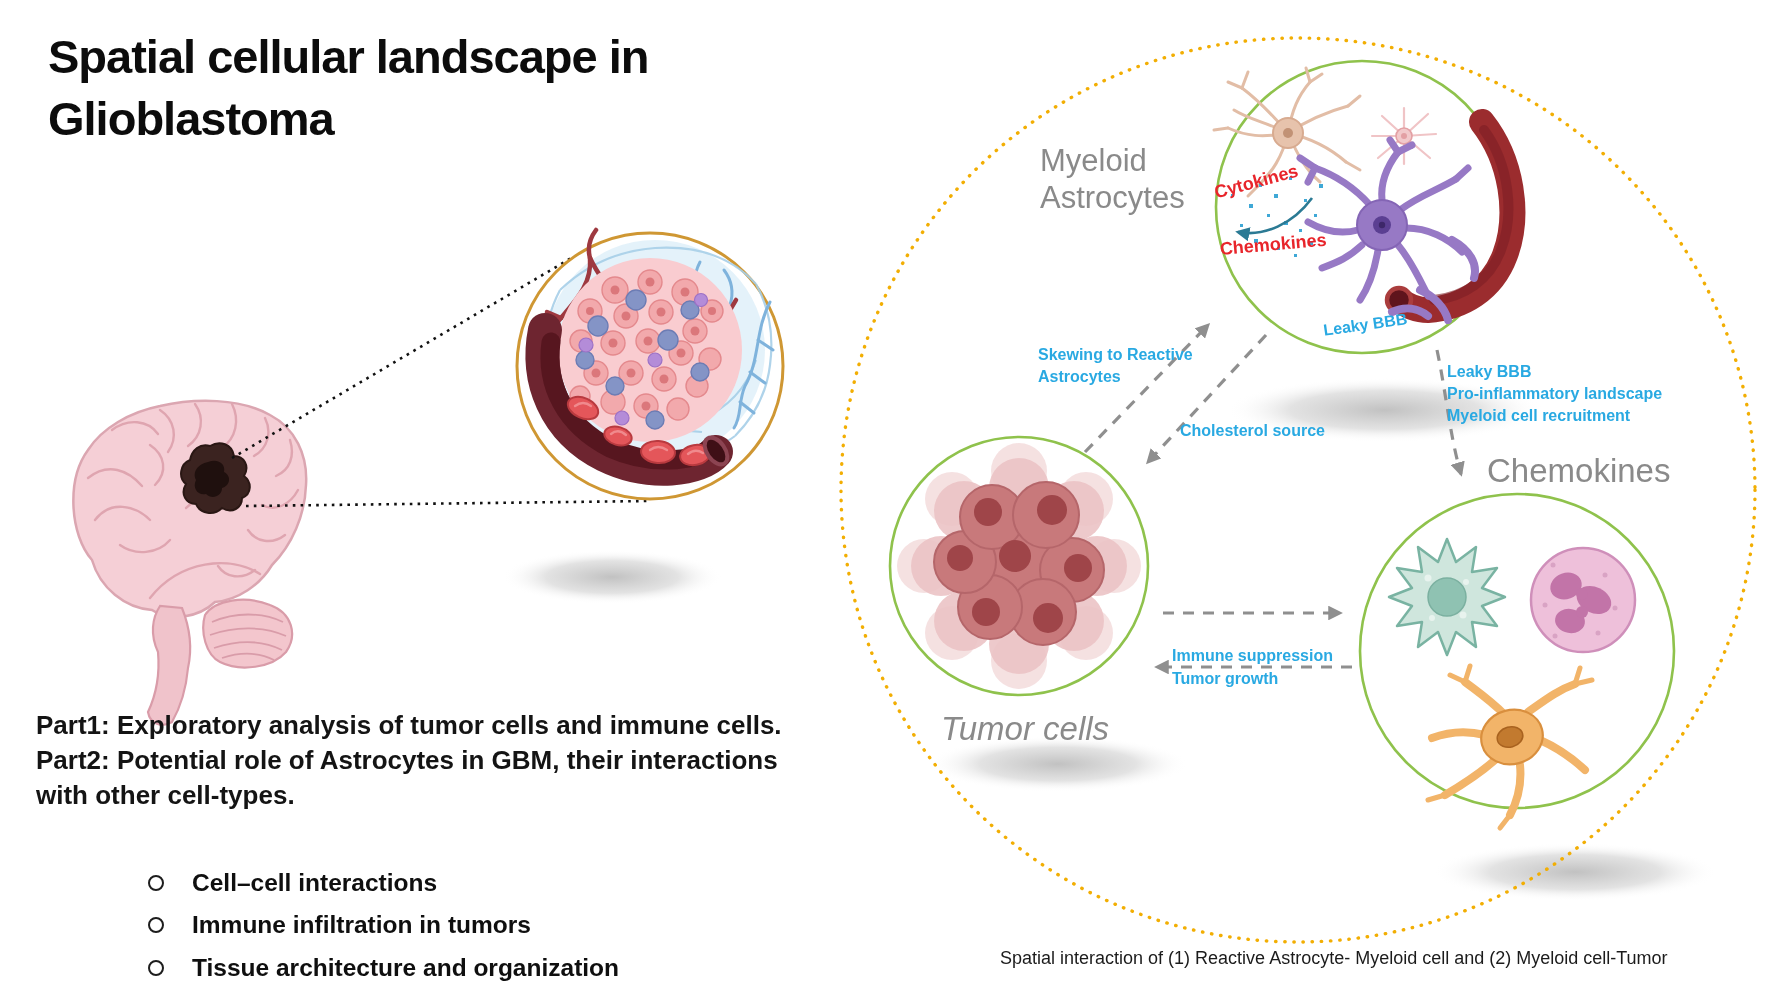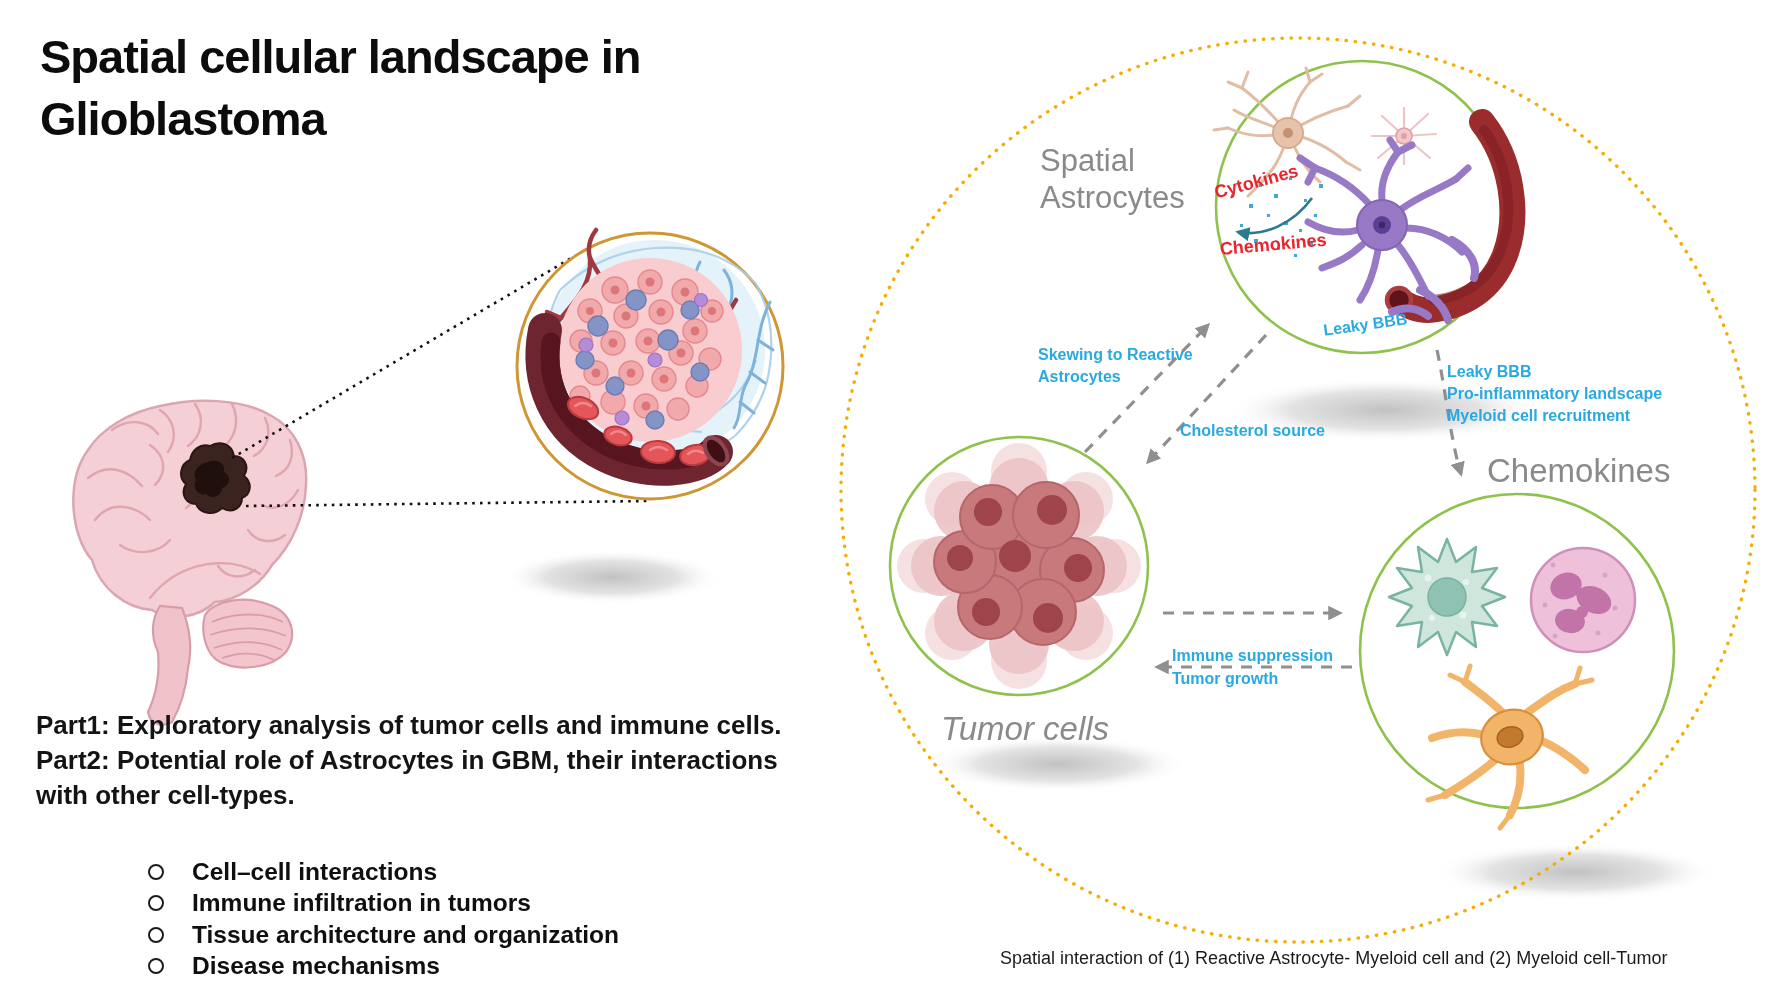--- a/index.html
+++ b/index.html
@@ -1,23 +1,23 @@
 <!DOCTYPE html>
 <html><head>
 <meta charset="utf-8">
 <style>
   html,body{margin:0;padding:0;background:#ffffff;}
   body{width:1778px;height:1000px;position:relative;overflow:hidden;
        font-family:"Liberation Sans",sans-serif;}
   .abs{position:absolute;}
-  .title{left:40px;top:26px;font-size:47px;font-weight:700;color:#0c0c0c;
+  .title{left:48px;top:26px;font-size:47px;font-weight:700;color:#0c0c0c;
          letter-spacing:-1px;line-height:62px;white-space:nowrap;}
   .intro{left:36px;top:708px;font-size:26px;color:#141414;line-height:35px;white-space:nowrap;font-weight:bold;}
   .bullets{left:148px;top:856px;}
-  .bullet-row{display:flex;align-items:center;height:31.5px;}
+  .bullet-row{display:flex;align-items:center;height:31.5px;margin-top:11px;}
   .bullet-marker{width:12px;height:12px;border:2.2px solid #1d1d1d;border-radius:50%;
                  margin-right:28px;flex:none;}
   .bullet-text{font-size:24.5px;font-weight:700;color:#0f0f0f;white-space:nowrap;}
   .gray-label{font-size:32px;color:#8a8a8a;line-height:38px;white-space:nowrap;}
   .blue-label{font-size:16px;font-weight:600;color:#29a9e2;line-height:22px;white-space:nowrap;}
   .red-label{font-size:18px;font-weight:700;color:#e8252b;white-space:nowrap;}
   .caption{left:1000px;top:948px;font-size:18px;color:#1b1b1b;white-space:nowrap;}
   svg{position:absolute;left:0;top:0;}
 </style>
 </head>
@@ -424,21 +424,21 @@
     <span class="bullet-marker"></span>
     <span class="bullet-text">Tissue architecture and organization</span>
   </div>
   <div class="bullet-row">
     <span class="bullet-marker"></span>
     <span class="bullet-text">Disease mechanisms</span>
   </div>
 </div>
 
 <div class="abs gray-label" style="left:1040px;top:142px;font-size:31px;line-height:37px;">
-  <div>Spatial</div>
+  <div>Myeloid</div>
   <div>Astrocytes</div>
 </div>
 <div class="abs gray-label" style="left:1487px;top:452px;font-size:33px;">Chemokines</div>
 <div class="abs gray-label" style="left:941px;top:710px;font-size:33px;font-style:italic;">Tumor cells</div>
 
 <div class="abs blue-label" style="left:1038px;top:344px;">
   <div>Skewing to Reactive</div>
   <div>Astrocytes</div>
 </div>
 <div class="abs blue-label" style="left:1180px;top:420px;">Cholesterol source</div>

